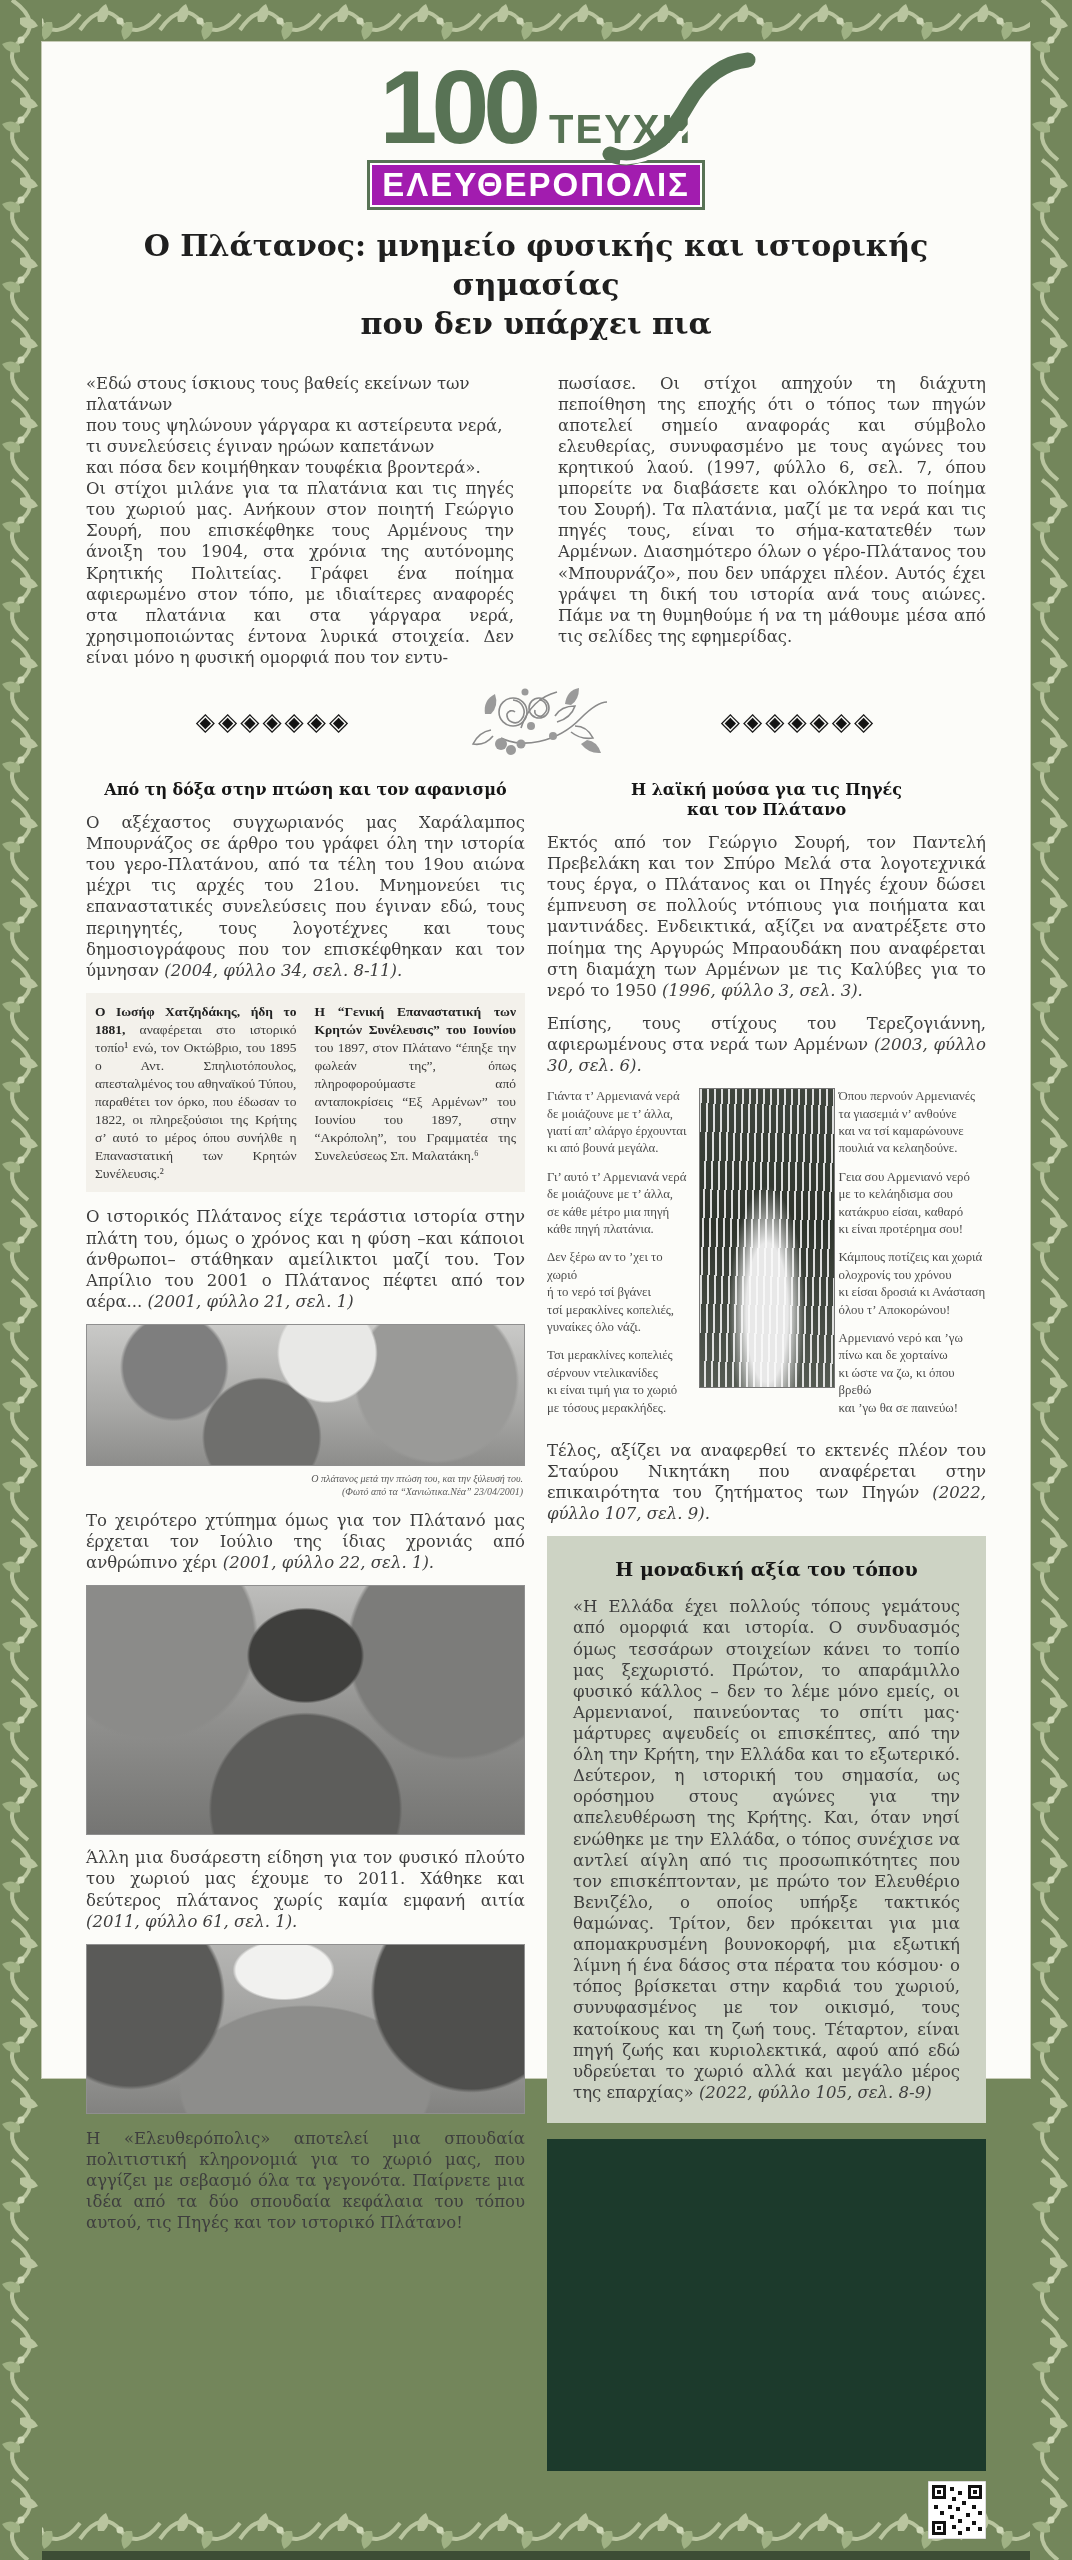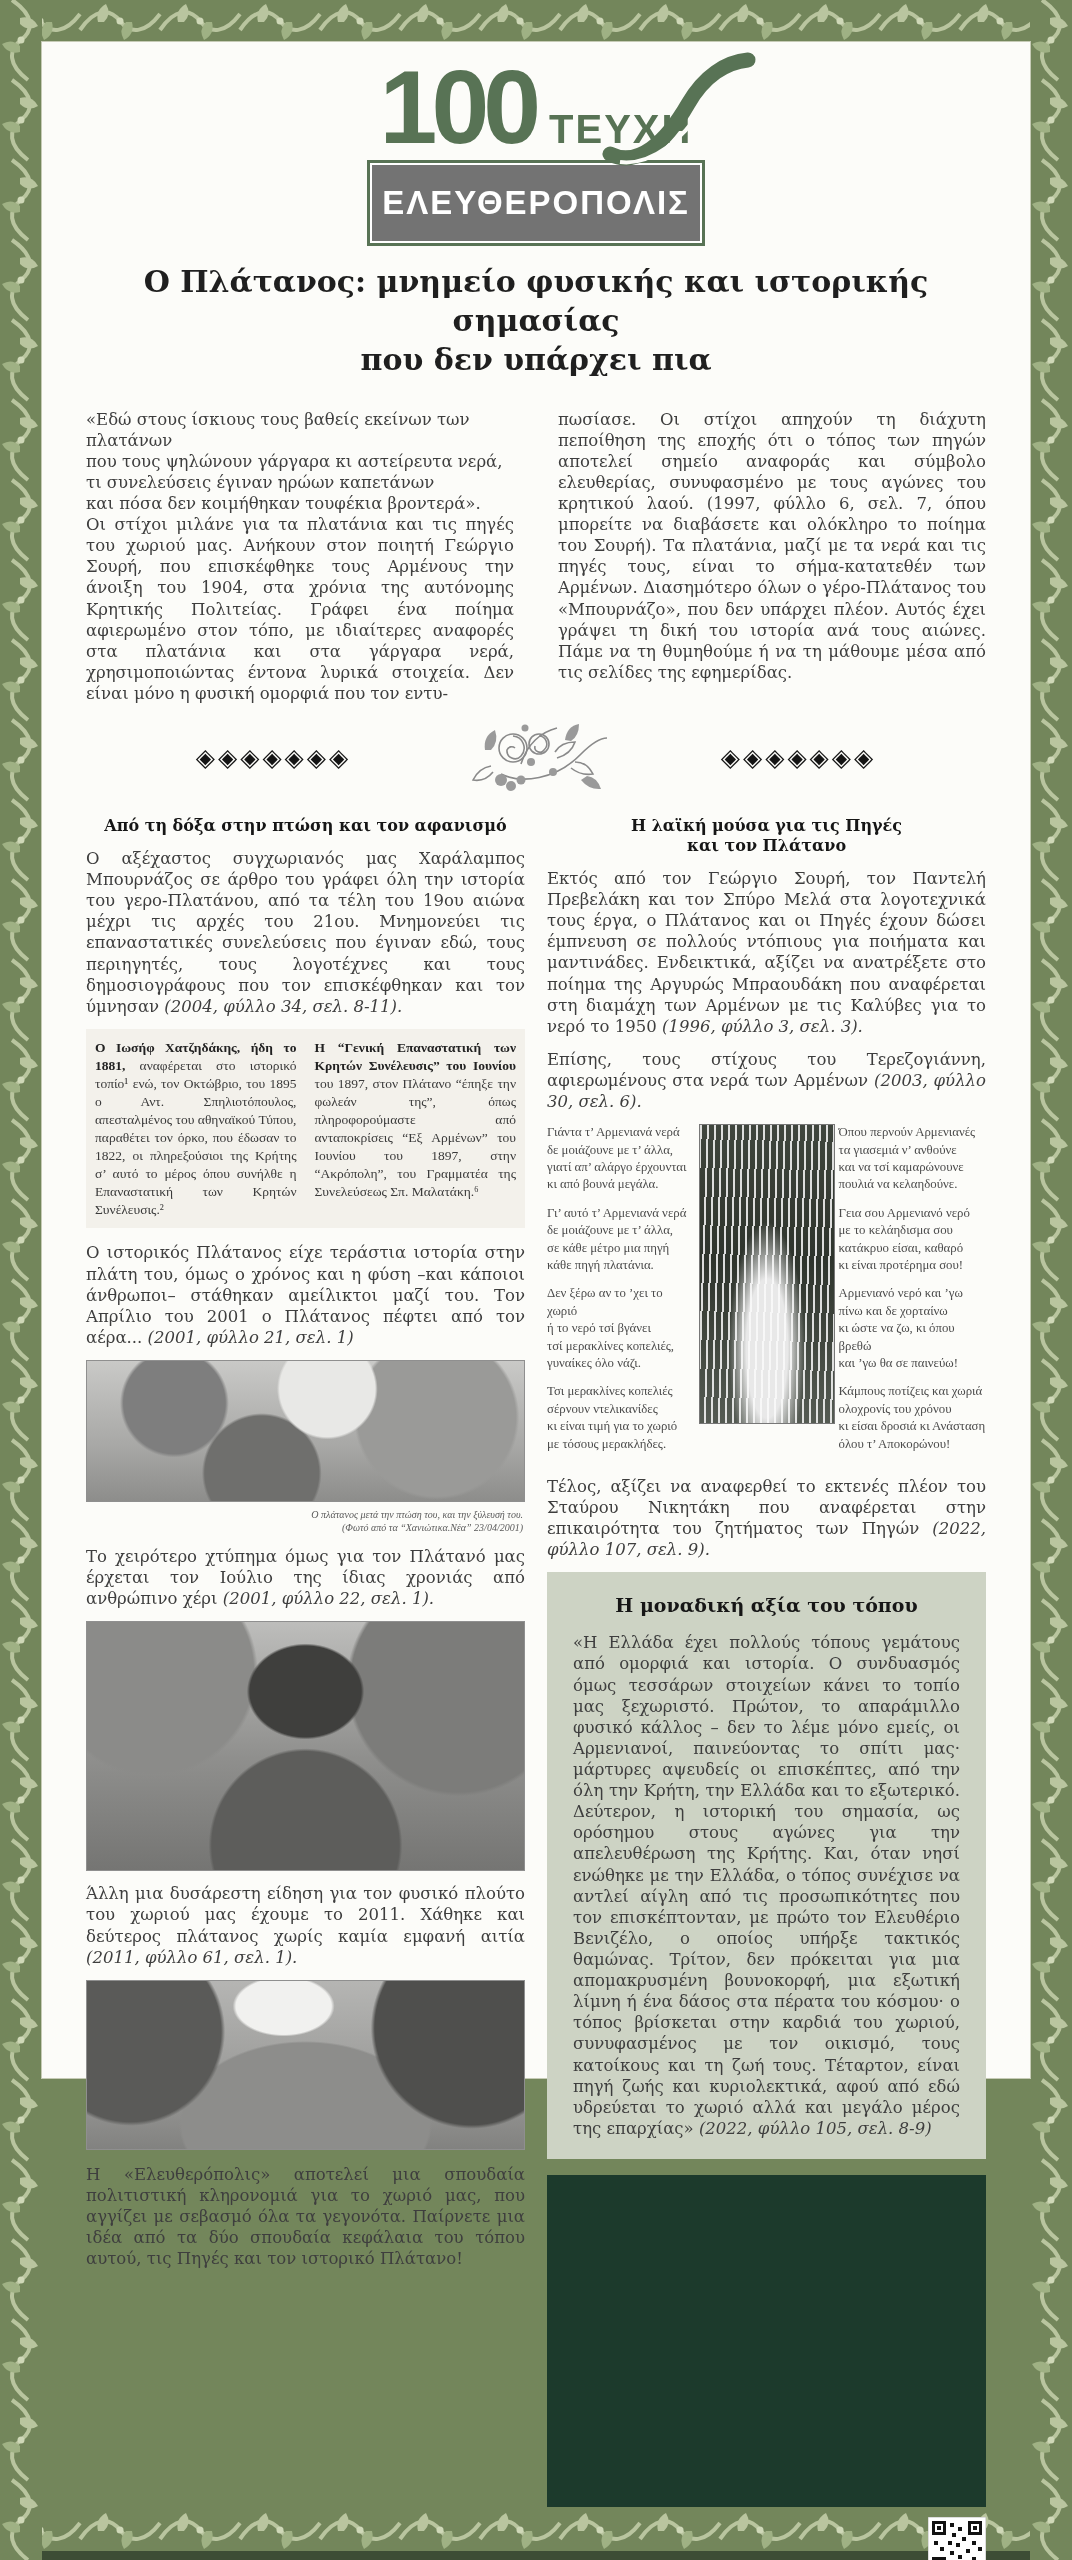--- a/index.html
+++ b/index.html
@@ -25,23 +25,23 @@
   }
 
   
   .logo{display:flex;justify-content:center;margin-top:6px;}
   .logo-inner{display:flex;flex-direction:column;align-items:center;}
   .logo-row{display:flex;align-items:flex-end;position:relative;}
   .logo-100{font-family:"Liberation Sans",sans-serif;font-weight:700;font-size:104px;line-height:0.88;color:#587355;letter-spacing:-6px;position:relative;}
   .logo-swoosh{position:absolute;right:-58px;top:-16px;overflow:visible;pointer-events:none;}
   .logo-word{font-family:"Liberation Sans",sans-serif;font-weight:700;font-size:40px;color:#587355;letter-spacing:2px;margin-left:14px;margin-bottom:2px;}
   .logo-box{
-    margin-top:6px;background:#737373;color:#ffffff;
+    margin-top:6px;background:#a21caf;color:#ffffff;
     font-family:"Liberation Sans",sans-serif;font-weight:700;font-size:33px;letter-spacing:2px;
-    padding:21px 12px;border:3px solid #587355;box-shadow:inset 0 0 0 2px #ffffff;
+    padding:3px 12px;border:3px solid #587355;box-shadow:inset 0 0 0 2px #ffffff;
   }
 
   
   .page-title{
     text-align:center;font-weight:700;font-size:30px;line-height:1.3;color:#1f1f1f;
     margin-top:16px;white-space:pre-line;
   }
 
   
   .cols{display:grid;grid-template-columns:1fr 1fr;column-gap:22px;}
@@ -347,28 +347,28 @@
         <div class="waterfall"></div>
         <div>
           <div class="stanza">Όπου περνούν Αρμενιανές
 τα γιασεμιά ν’ ανθούνε
 και να τσί καμαρώνουνε
 πουλιά να κελαηδούνε.</div>
           <div class="stanza">Γεια σου Αρμενιανό νερό
 με το κελάηδισμα σου
 κατάκρυο είσαι, καθαρό
 κι είναι προτέρημα σου!</div>
+          <div class="stanza">Κάμπους ποτίζεις και χωριά
+ολοχρονίς του χρόνου
+κι είσαι δροσιά κι Ανάσταση
+όλου τ’ Αποκορώνου!</div>
           <div class="stanza">Αρμενιανό νερό και ’γω
 πίνω και δε χορταίνω
 κι ώστε να ζω, κι όπου βρεθώ
 και ’γω θα σε παινεύω!</div>
-          <div class="stanza">Κάμπους ποτίζεις και χωριά
-ολοχρονίς του χρόνου
-κι είσαι δροσιά κι Ανάσταση
-όλου τ’ Αποκορώνου!</div>
         </div>
       </div>
 
       <p class="body-text para"><span>Τέλος, αξίζει να αναφερθεί το εκτενές πλέον του Σταύρου Νικητάκη που αναφέρεται στην επικαιρότητα του ζητήματος των Πηγών </span><span class="ref">(2022, φύλλο 107, σελ. 9).</span></p>
 
       <div class="grey-box">
         <div class="grey-box-heading">Η μοναδική αξία του τόπου</div>
         <div class="body-text"><span>«Η Ελλάδα έχει πολλούς τόπους γεμάτους από ομορφιά και ιστορία. Ο συνδυασμός όμως τεσσάρων στοιχείων κάνει το τοπίο μας ξεχωριστό. Πρώτον, το απαράμιλλο φυσικό κάλλος – δεν το λέμε μόνο εμείς, οι Αρμενιανοί, παινεύοντας το σπίτι μας· μάρτυρες αψευδείς οι επισκέπτες, από την όλη την Κρήτη, την Ελλάδα και το εξωτερικό. Δεύτερον, η ιστορική του σημασία, ως ορόσημου στους αγώνες για την απελευθέρωση της Κρήτης. Και, όταν νησί ενώθηκε με την Ελλάδα, ο τόπος συνέχισε να αντλεί αίγλη από τις προσωπικότητες που τον επισκέπτονταν, με πρώτο τον Ελευθέριο Βενιζέλο, ο οποίος υπήρξε τακτικός θαμώνας. Τρίτον, δεν πρόκειται για μια απομακρυσμένη βουνοκορφή, μια εξωτική λίμνη ή ένα δάσος στα πέρατα του κόσμου· ο τόπος βρίσκεται στην καρδιά του χωριού, συνυφασμένος με τον οικισμό, τους κατοίκους και τη ζωή τους. Τέταρτον, είναι πηγή ζωής και κυριολεκτικά, αφού από εδώ υδρεύεται το χωριό αλλά και μεγάλο μέρος της επαρχίας» </span><span class="ref">(2022, φύλλο 105, σελ. 8-9)</span></div>
       </div>
 

